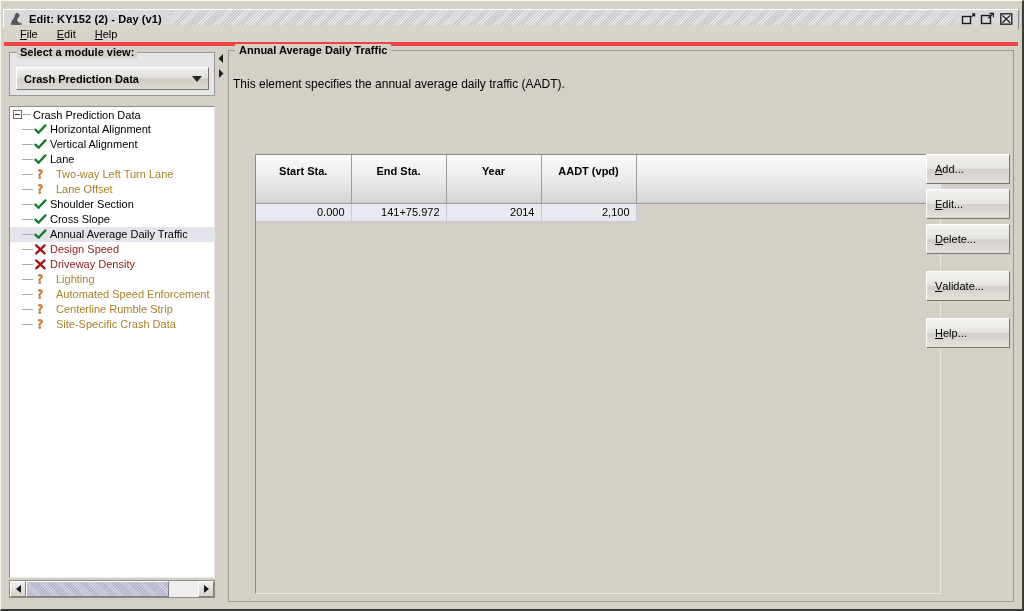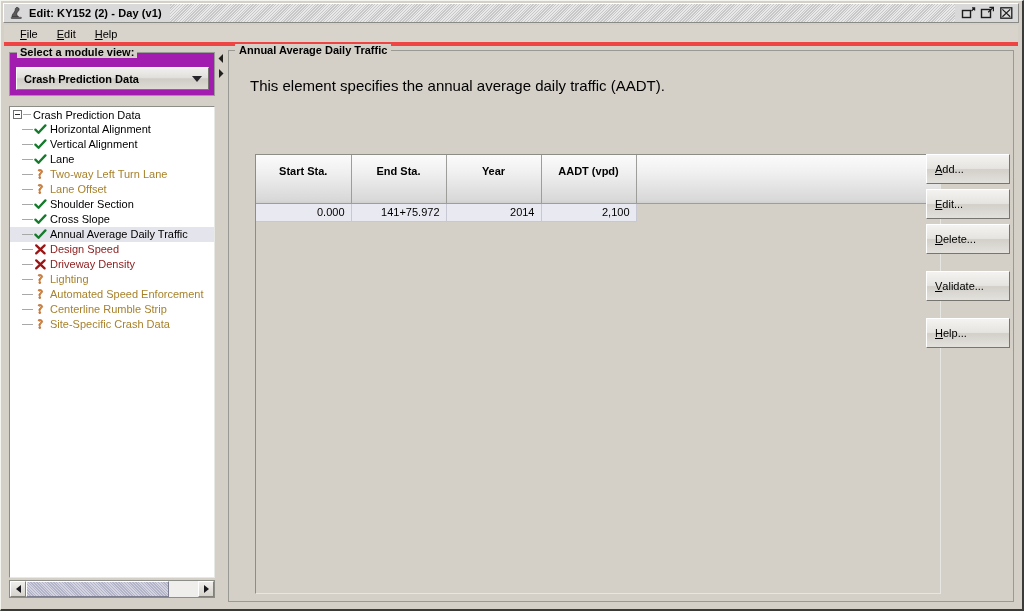--- a/index.html
+++ b/index.html
@@ -25,21 +25,21 @@
     background: #d4d0c8;
     border-top: 1px solid #f5f5f0;
     border-left: 1px solid #f5f5f0;
     border-right: 2px solid #3a3a38;
     border-bottom: 2px solid #3a3a38;
   }
 
   
   .titlebar {
     position: absolute;
-    left: 2px; top: 2px;
+    left: 2px; top: 8px;
     width: 1016px; height: 20px;
     background:
       repeating-linear-gradient(135deg,
          #c8c8c8 0px, #c8c8c8 1px, #e8e8e8 1px, #e8e8e8 2px);
     border-top: 1px solid #ffffff;
     border-left: 1px solid #ffffff;
     border-right: 1px solid #8a8a86;
     border-bottom: 1px solid #8a8a86;
     display: flex;
     align-items: center;
@@ -116,21 +116,21 @@
     position: absolute;
     left: 5px; top: 4px;
     width: 206px; height: 552px;
   }
   .module-group {
     position: absolute;
     left: 0; top: 2px;
     width: 206px; height: 44px;
     border: 1px solid #9a9a94;
     box-sizing: border-box;
-    background: #a21caf;
+    background: #e5e5e5;
     padding-left: 39px;
   }
   .module-group-title {
     position: absolute;
     left: 7px; top: -7px;
     background: #d4d0c8;
     padding: 0 3px;
     font-size: 11px;
     font-weight: bold;
     color: #000;
@@ -241,21 +241,21 @@
     align-items: center;
     justify-content: center;
     margin-right: 3px;
   }
   .tree-icon svg { display: block; }
   .tree-label {
     font-size: 11px;
     line-height: 13px;
   }
   .st-ok   { color: #000000; text-align: right; }
-  .st-warn { color: #a8812c; }
+  .st-warn { color: #a8812c; margin-left: 6px; }
   .st-err  { color: #8e2020; }
 
   
   .hscroll {
     position: absolute;
     left: 0; top: 530px;
     width: 206px; height: 18px;
     border: 1px solid #8d8d88;
     box-sizing: border-box;
     background: #d4d0c8;
@@ -344,22 +344,22 @@
     background: #d4d0c8;
     padding: 0 4px;
     font-size: 11px;
     font-weight: bold;
     color: #000;
     white-space: nowrap;
     line-height: 12px;
   }
   .desc-text {
     position: absolute;
-    left: 21px; top: 26px;
-    font-size: 15px;
+    left: 4px; top: 26px;
+    font-size: 12px;
     color: #000;
     white-space: nowrap;
   }
 
   
   .table-wrap {
     position: absolute;
     left: 6px; top: 103px;
     width: 686px; height: 440px;
     border-top: 1px solid #8d8d88;

